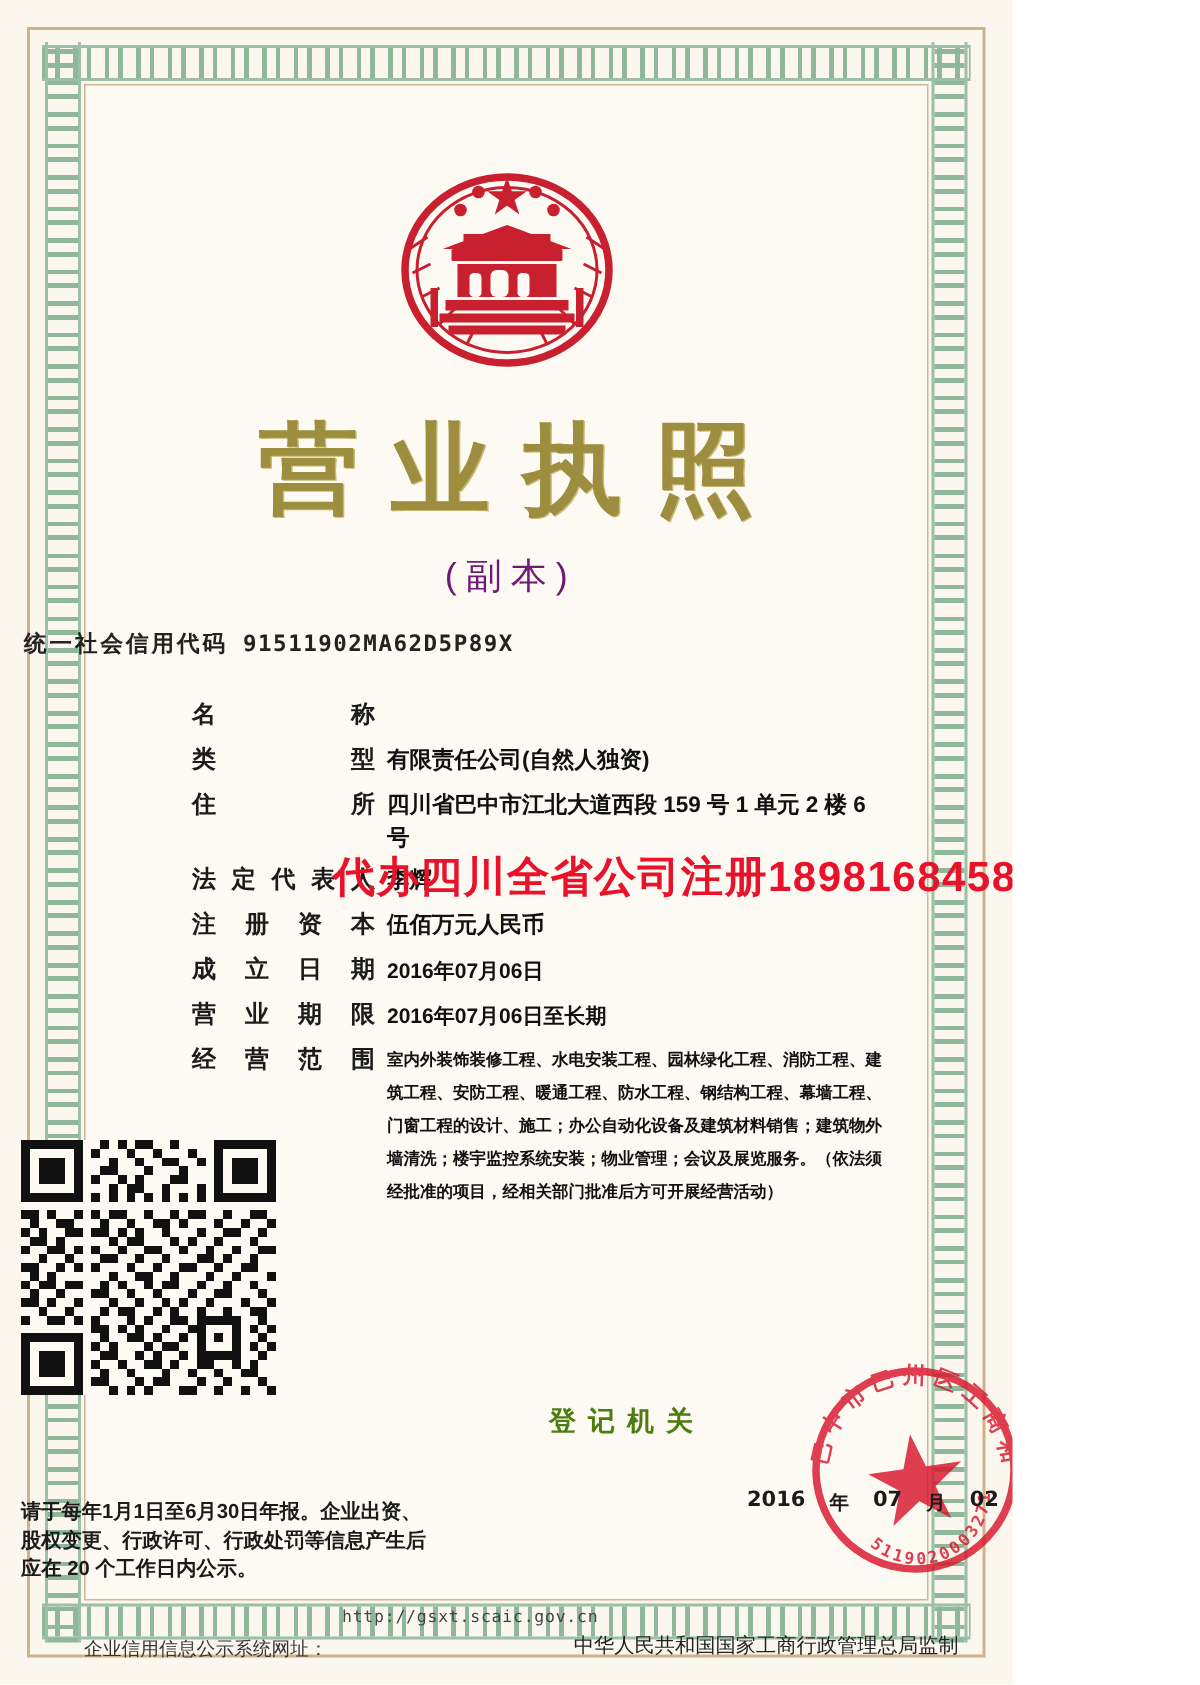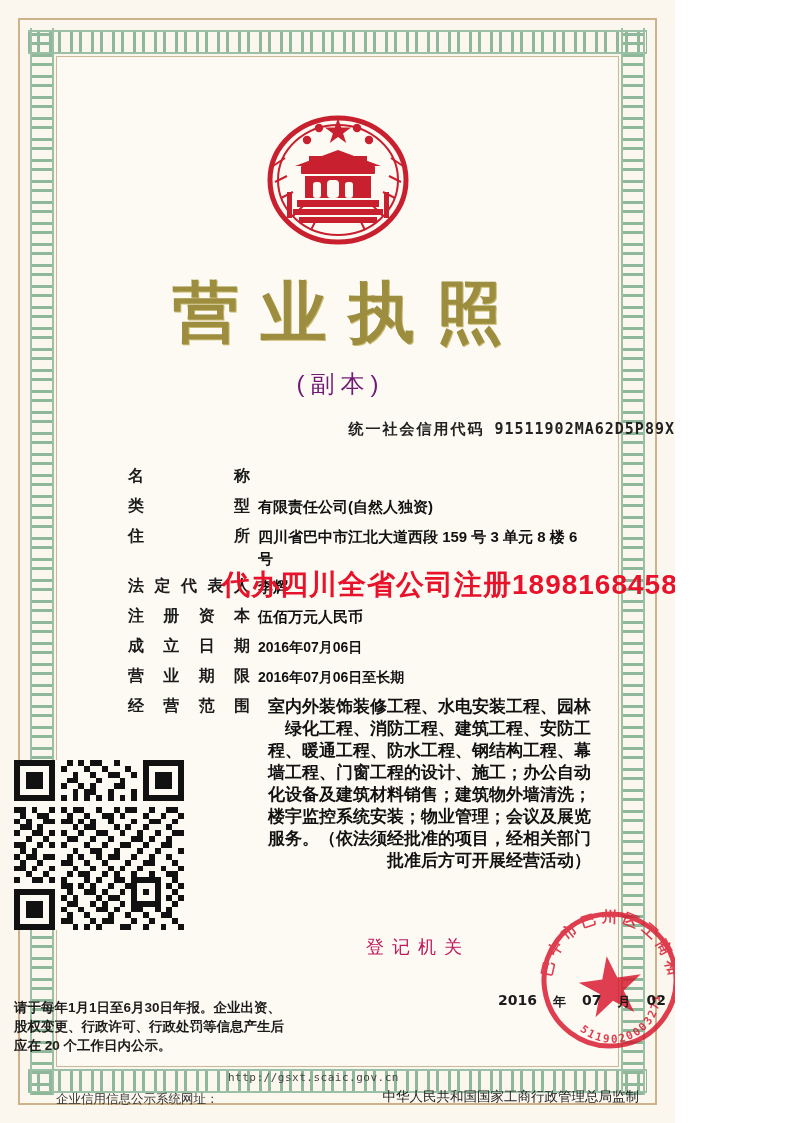--- a/index.html
+++ b/index.html
@@ -116,21 +116,21 @@
     font-size: 24px;
     letter-spacing: 6px;
     text-indent: 6px;
     color: #701a75;
   }
 
   .credit-code {
     position: absolute;
     left: 0; right: 0;
     top: 420px;
-    text-align: right;
+    text-align: left;
     font-size: 15px;
     font-weight: bold;
     letter-spacing: 2px;
     color: #222;
     padding-left: 16px;
   }
   .credit-code .code {
     font-family: "DejaVu Sans Mono", monospace;
     letter-spacing: 1px;
     margin-left: 10px;
@@ -164,24 +164,23 @@
   .row-label span { display: inline-block; }
   .row-value {
     flex: 1;
     font-size: 15px;
     font-weight: bold;
     color: #111;
     line-height: 22px;
   }
   .row-value.small { font-size: 14px; }
   .scope .row-value {
-    font-size: 17px;
+    font-size: 11px;
     line-height: 22px;
     letter-spacing: 0;
-    text-align: right;
   }
 
   
   .watermark {
     position: absolute;
     left: 222px;
     top: 566px;
     font-size: 28px;
     font-weight: bold;
     color: #e8122a;
@@ -198,23 +197,23 @@
     width: 170px;
     height: 170px;
   }
 
   
   .registrar {
     position: absolute;
     left: 366px;
     top: 935px;
     font-size: 18px;
-    font-weight: normal;
+    font-weight: bold;
     letter-spacing: 8px;
-    color: #be185d;
+    color: #4d7c0f;
   }
 
   
   .seal {
     position: absolute;
     left: 530px;
     top: 900px;
     width: 160px;
     height: 160px;
   }
@@ -354,21 +353,21 @@
         <span>型</span>
       </div>
       <div class="row-value">有限责任公司(自然人独资)</div>
     </div>
 
     <div class="row">
       <div class="row-label">
         <span>住</span>
         <span>所</span>
       </div>
-      <div class="row-value">四川省巴中市江北大道西段 159 号 3 单元 8 楼 6 号</div>
+      <div class="row-value">四川省巴中市江北大道西段 159 号 1 单元 2 楼 6 号</div>
     </div>
 
     <div class="row">
       <div class="row-label">
         <span>法</span>
         <span>定</span>
         <span>代</span>
         <span>表</span>
         <span>人</span>
       </div>

